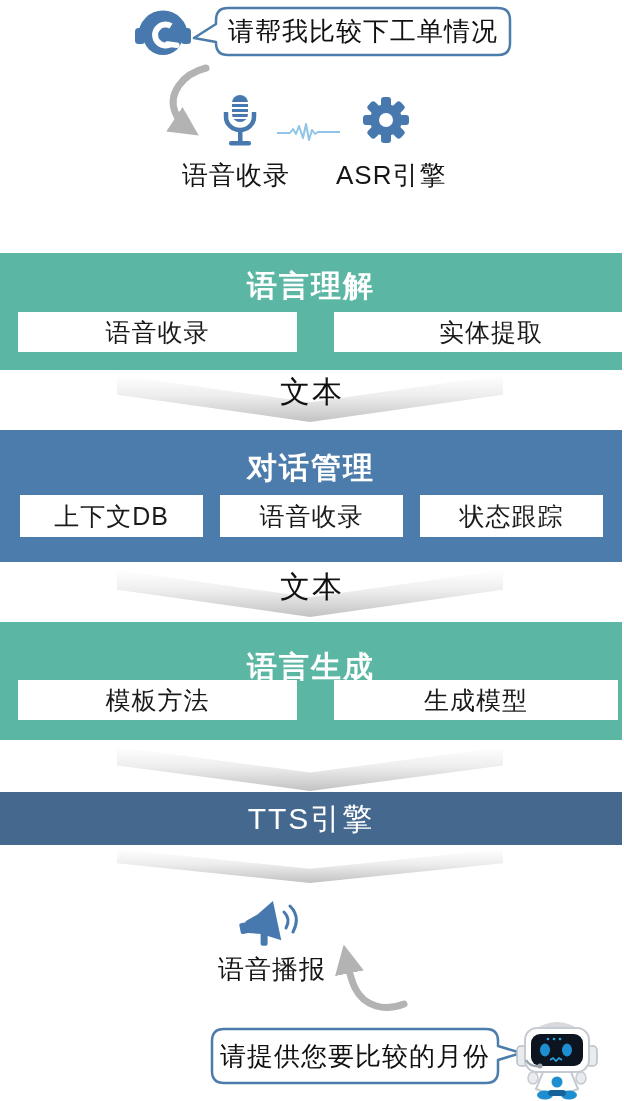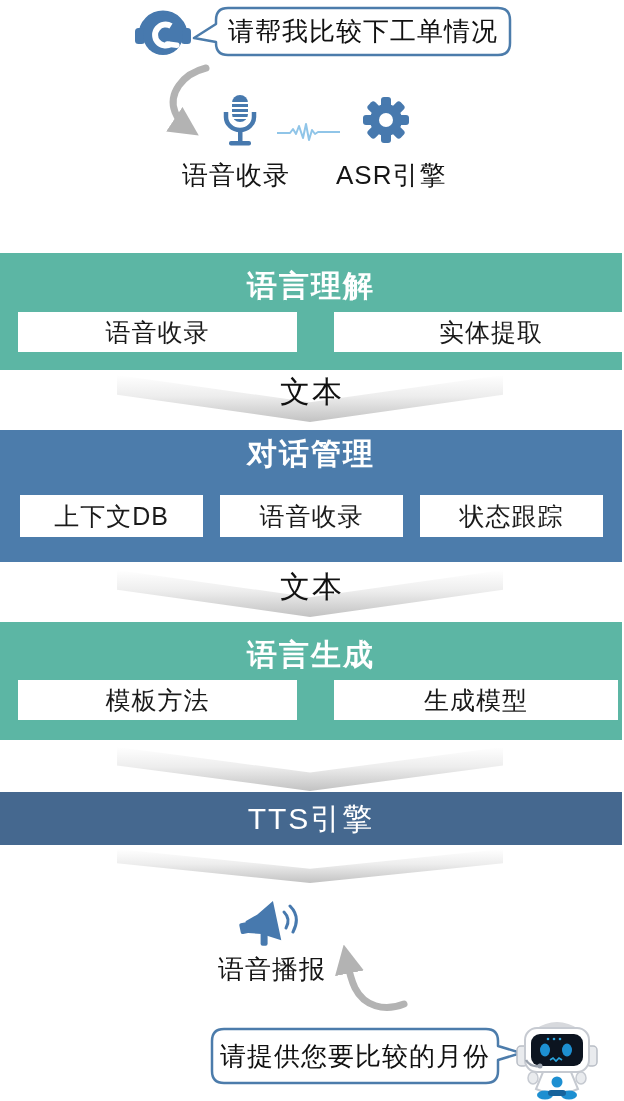--- a/index.html
+++ b/index.html
@@ -93,31 +93,31 @@
   <div class="banner teal" style="top:253px;height:117px;">
     <div class="banner-title" style="padding-top:13px;">语言理解</div>
     <div class="wbox" style="left:18px;top:59px;width:279px;height:40px;line-height:40px;">语音收录</div>
     <div class="wbox" style="left:334px;top:59px;width:276px;height:40px;line-height:40px;padding-left:19px;">实体提取</div>
   </div>
 
   <div class="chevron" style="top:375px;height:47px;"></div>
   <div class="chev-label" style="top:372px;">文本</div>
 
   <div class="banner blue" style="top:430px;height:132px;">
-    <div class="banner-title" style="padding-top:4px;">对话管理</div>
+    <div class="banner-title" style="padding-top:18px;">对话管理</div>
     <div class="wbox" style="left:20px;top:65px;width:183px;height:42px;line-height:42px;">上下文DB</div>
     <div class="wbox" style="left:220px;top:65px;width:183px;height:42px;line-height:42px;">语音收录</div>
     <div class="wbox" style="left:420px;top:65px;width:183px;height:42px;line-height:42px;">状态跟踪</div>
   </div>
 
   <div class="chevron" style="top:570px;height:47px;"></div>
   <div class="chev-label" style="top:567px;">文本</div>
 
   <div class="banner teal" style="top:622px;height:118px;">
-    <div class="banner-title" style="padding-top:13px;">语言生成</div>
+    <div class="banner-title" style="padding-top:25px;">语言生成</div>
     <div class="wbox" style="left:18px;top:58px;width:279px;height:40px;line-height:40px;">模板方法</div>
     <div class="wbox" style="left:327px;top:58px;width:284px;height:40px;line-height:40px;margin-left:7px;">生成模型</div>
   </div>
 
   <div class="chevron" style="top:747px;height:44px;"></div>
 
   <div class="banner tts" style="top:792px;height:53px;">
     <div class="banner-title" style="line-height:53px;font-weight:normal;">TTS引擎</div>
   </div>
 

